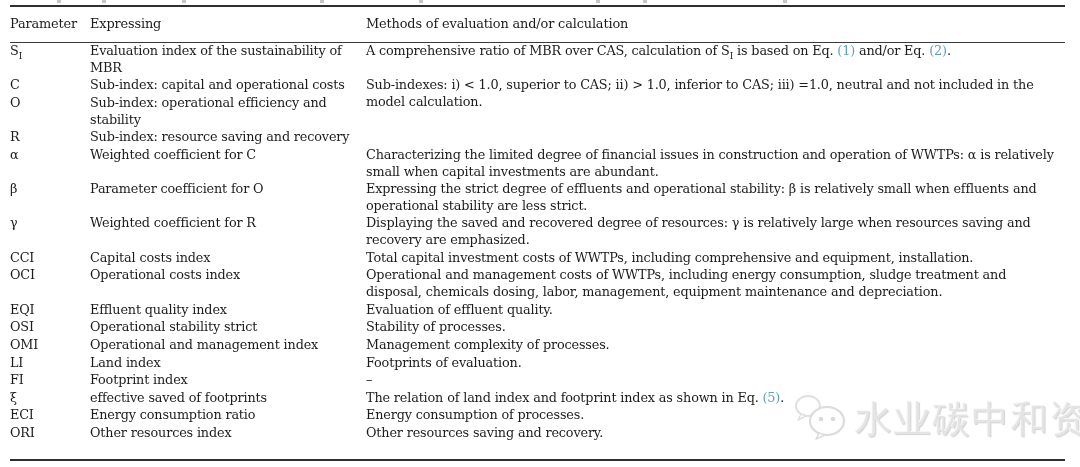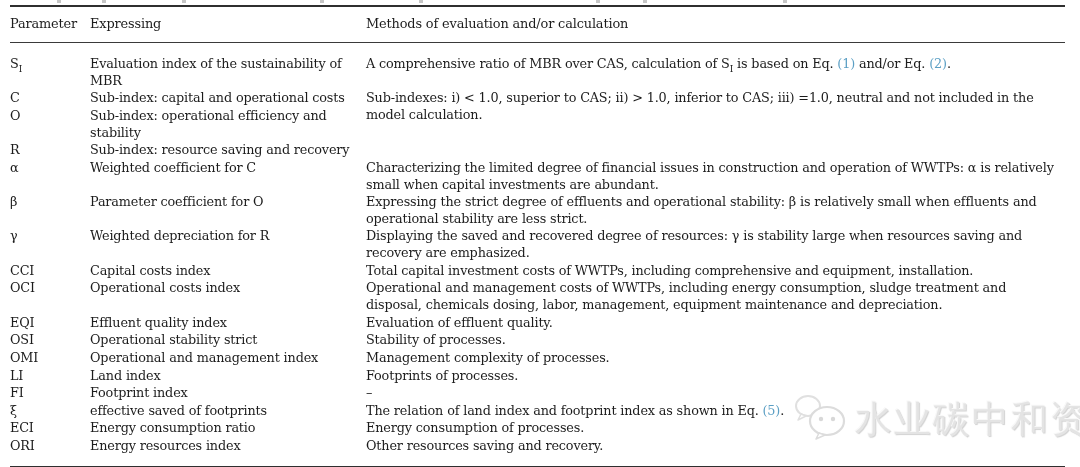--- a/index.html
+++ b/index.html
@@ -46,22 +46,22 @@
     font-size: 12.9px;
     padding: 9px 10px 9px 0;
     border-bottom: 1.2px solid #3a3a3a;
     margin-top: 16px;
   }
   tbody td {
     vertical-align: top;
     padding: 0.4px 10px 0.4px 0;
   }
   tbody td:last-child { padding-right: 0; }
-  tbody tr.first-row td { padding-top: 13px; }
-  tbody tr.last-row td  { padding-bottom: 11px; }
+  tbody tr.first-row td { padding-top: 0; }
+  tbody tr.last-row td  { padding-bottom: 17px; }
   sub {
     font-size: 9px;
     line-height: 0;
   }
   .eq-link {
     color: #5b9fc4;
     cursor: pointer;
   }
   .watermark {
     position: absolute;
@@ -131,22 +131,22 @@
       </tr>
 
       <tr>
         <td><span>β</span></td>
         <td><span>Parameter coefficient for O</span></td>
         <td><span>Expressing the strict degree of effluents and operational stability: β is relatively small when effluents and operational stability are less strict.</span></td>
       </tr>
 
       <tr>
         <td><span>γ</span></td>
-        <td><span>Weighted depreciation for R</span></td>
-        <td><span>Displaying the saved and recovered degree of resources: γ is stability large when resources saving and recovery are emphasized.</span></td>
+        <td><span>Weighted coefficient for R</span></td>
+        <td><span>Displaying the saved and recovered degree of resources: γ is relatively large when resources saving and recovery are emphasized.</span></td>
       </tr>
 
       <tr>
         <td><span>CCI</span></td>
         <td><span>Capital costs index</span></td>
         <td><span>Total capital investment costs of WWTPs, including comprehensive and equipment, installation.</span></td>
       </tr>
 
       <tr>
         <td><span>OCI</span></td>
@@ -168,21 +168,21 @@
 
       <tr>
         <td><span>OMI</span></td>
         <td><span>Operational and management index</span></td>
         <td><span>Management complexity of processes.</span></td>
       </tr>
 
       <tr>
         <td><span>LI</span></td>
         <td><span>Land index</span></td>
-        <td><span>Footprints of processes.</span></td>
+        <td><span>Footprints of evaluation.</span></td>
       </tr>
 
       <tr>
         <td><span>FI</span></td>
         <td><span>Footprint index</span></td>
         <td><span>–</span></td>
       </tr>
 
       <tr>
         <td><span>ξ</span></td>
@@ -191,21 +191,21 @@
       </tr>
 
       <tr>
         <td><span>ECI</span></td>
         <td><span>Energy consumption ratio</span></td>
         <td><span>Energy consumption of processes.</span></td>
       </tr>
 
       <tr class="last-row">
         <td><span>ORI</span></td>
-        <td><span>Energy resources index</span></td>
+        <td><span>Other resources index</span></td>
         <td><span>Other resources saving and recovery.</span></td>
       </tr>
 
     </tbody>
   </table>
 </div>
 
 <div class="watermark">
   <span>
     <svg width="58" height="50" viewBox="0 0 58 50">

